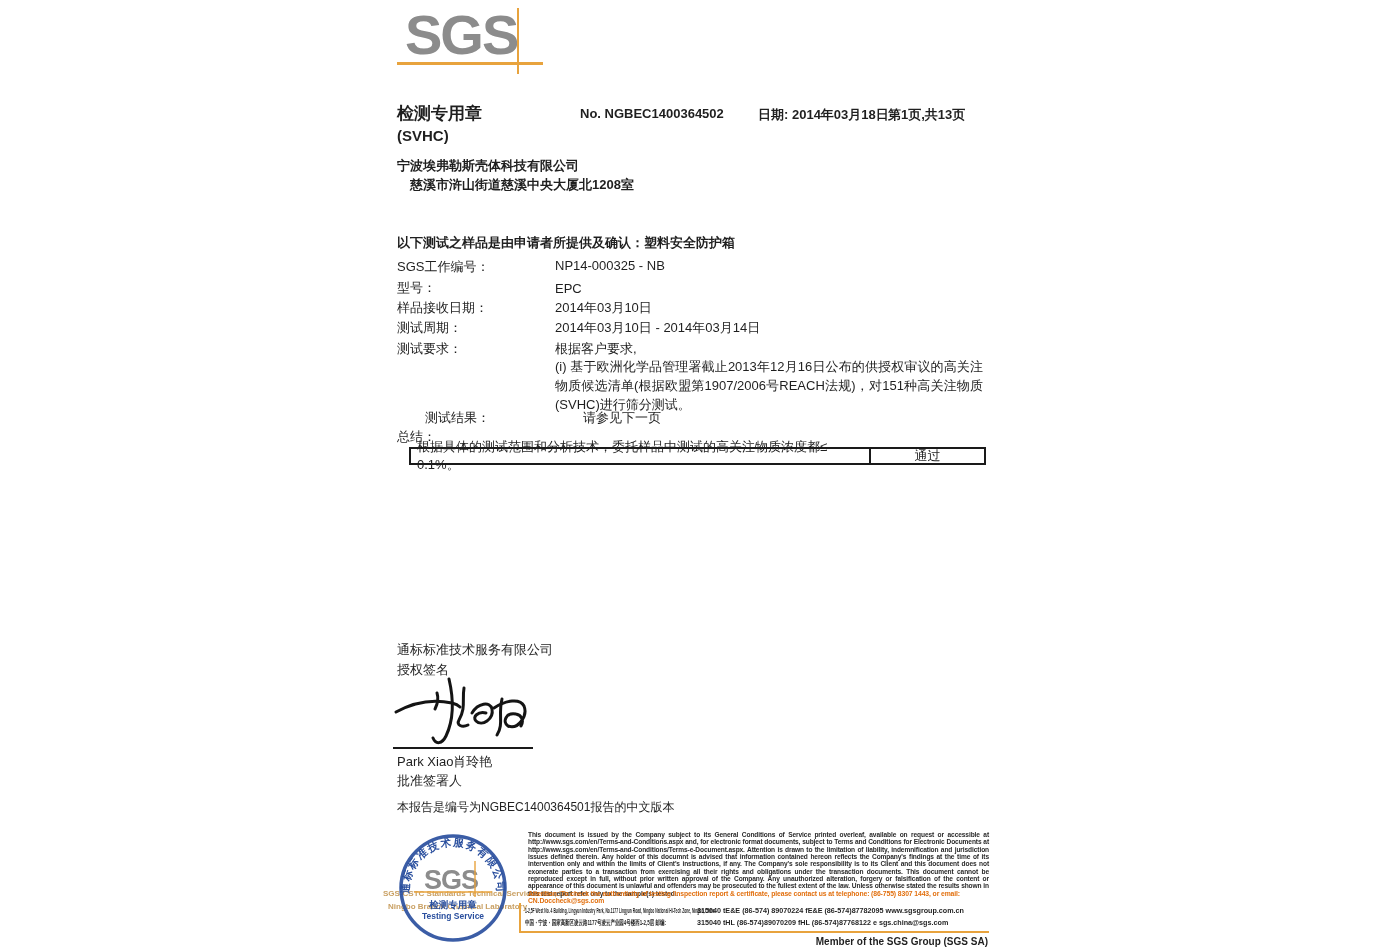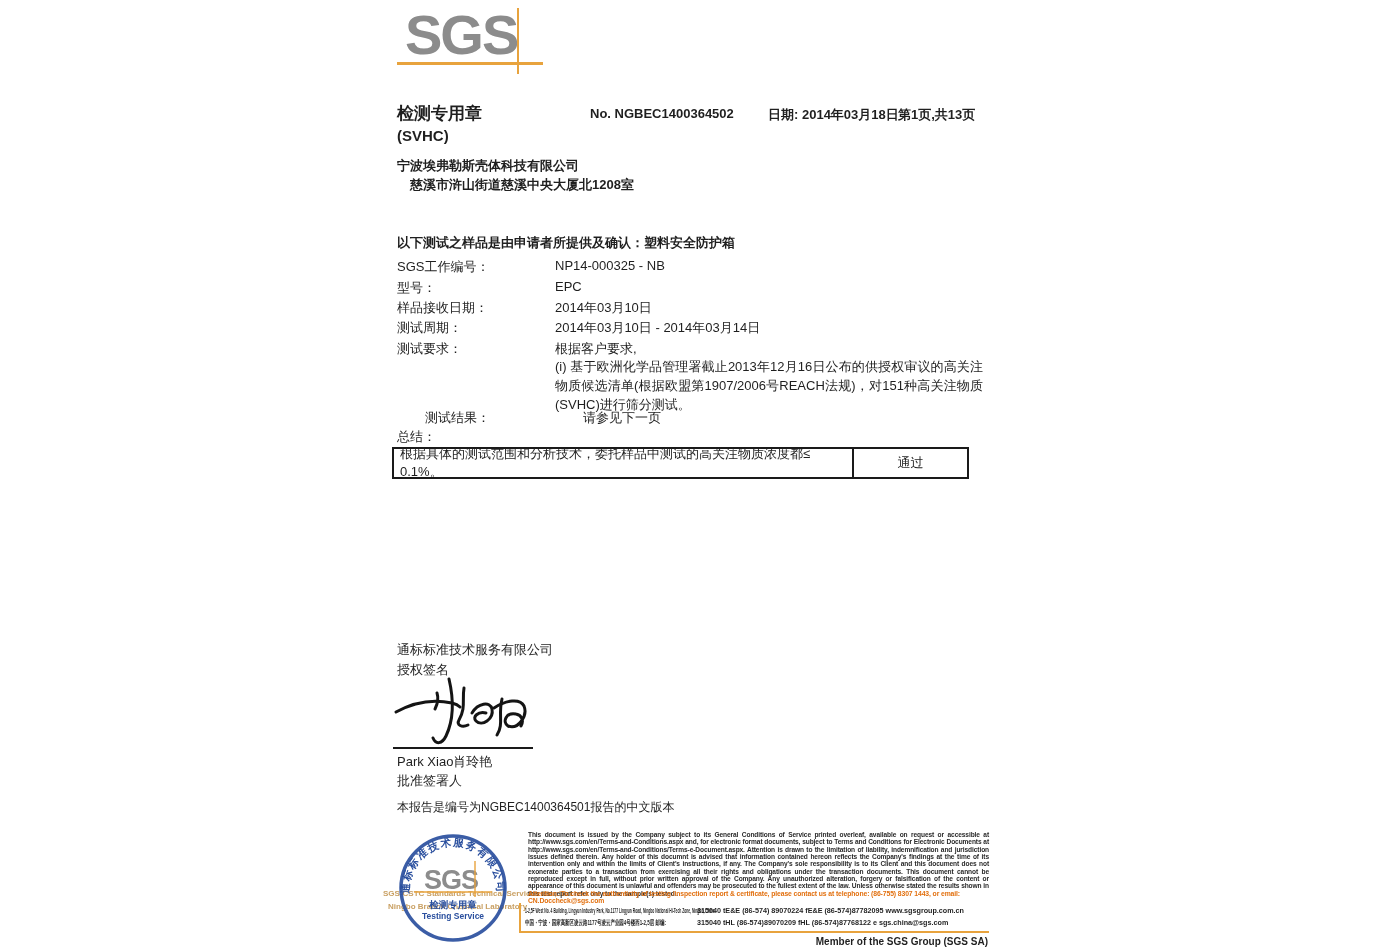--- a/index.html
+++ b/index.html
@@ -13,32 +13,32 @@
   .abs { position:absolute; }
 
   
   .logo-text { font-weight:bold; font-size:56px; letter-spacing:-2px; color:#8c8c8c; }
   .logo-hline { background:#e8a33d; height:3px; }
   .logo-vline { background:#e8a33d; width:2px; }
 
   
   .title1 { font-size:17px; font-weight:bold; }
   .title2 { font-size:15px; font-weight:bold; }
-  .hmeta  { font-size:13px; font-weight:bold;margin-left:10px; }
+  .hmeta  { font-size:13px; font-weight:bold; }
 
   .body-text { font-size:13px; }
   .bold { font-weight:bold; }
 
   .info-row { position:absolute; left:397px; display:flex; font-size:13px; }
   .info-label { width:158px; flex:0 0 158px; }
   .info-value { white-space:nowrap; }
   .req-detail { position:absolute; left:555px; width:428px; font-size:13px; line-height:19px; text-align:justify; }
 
   
-  .sum-table { position:absolute; left:392px; top:447px; width:577px; height:32px;
+  .sum-table { position:absolute; left:409px; top:447px; width:577px; height:18px;
     border:2px solid #1a1a1a; display:flex; align-items:center; }
   .sum-cell-text { flex:1; padding-left:6px; font-size:13px; border-right:2px solid #1a1a1a;
     height:100%; display:flex; align-items:center; }
   .sum-cell-verdict { width:113px; flex:0 0 113px; text-align:center; font-size:13px; }
 
   
   .sig-underline { background:#1a1a1a; height:2px; }
 
   
   .disclaimer { font-size:6.6px; line-height:7.35px; font-weight:bold; color:#2a2a2a;
@@ -71,21 +71,21 @@
 
   <div class="abs body-text bold" style="left:397px; top:157px;">宁波埃弗勒斯壳体科技有限公司</div>
   <div class="abs body-text bold" style="left:410px; top:176px;">慈溪市浒山街道慈溪中央大厦北1208室</div>
 
   <div class="abs body-text bold" style="left:397px; top:234px;">以下测试之样品是由申请者所提供及确认：塑料安全防护箱</div>
 
   <div class="info-row" style="top:258px;">
     <span class="info-label">SGS工作编号：</span>
     <span class="info-value">NP14-000325 - NB</span>
   </div>
-  <div class="info-row" style="top:279px;">
+  <div class="info-row" style="top:279px;align-items:center;">
     <span class="info-label">型号：</span>
     <span class="info-value">EPC</span>
   </div>
   <div class="info-row" style="top:299px;">
     <span class="info-label">样品接收日期：</span>
     <span class="info-value">2014年03月10日</span>
   </div>
   <div class="info-row" style="top:319px;">
     <span class="info-label">测试周期：</span>
     <span class="info-value">2014年03月10日 - 2014年03月14日</span>

